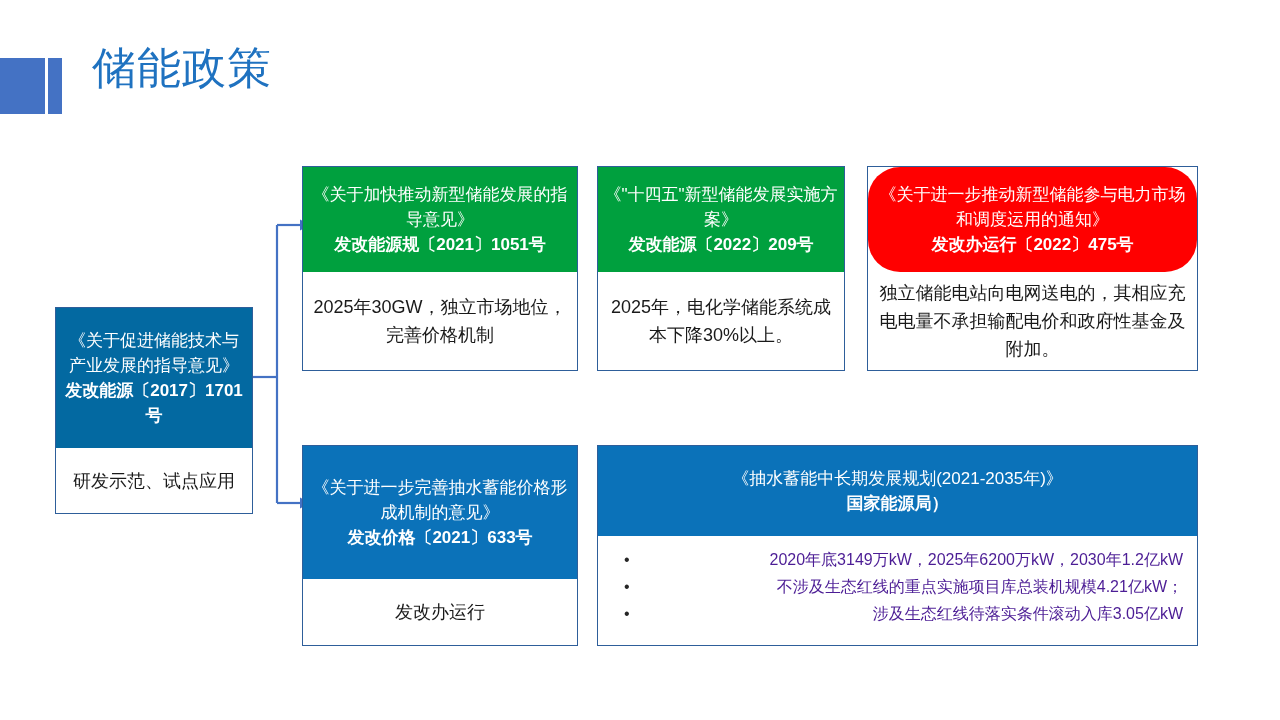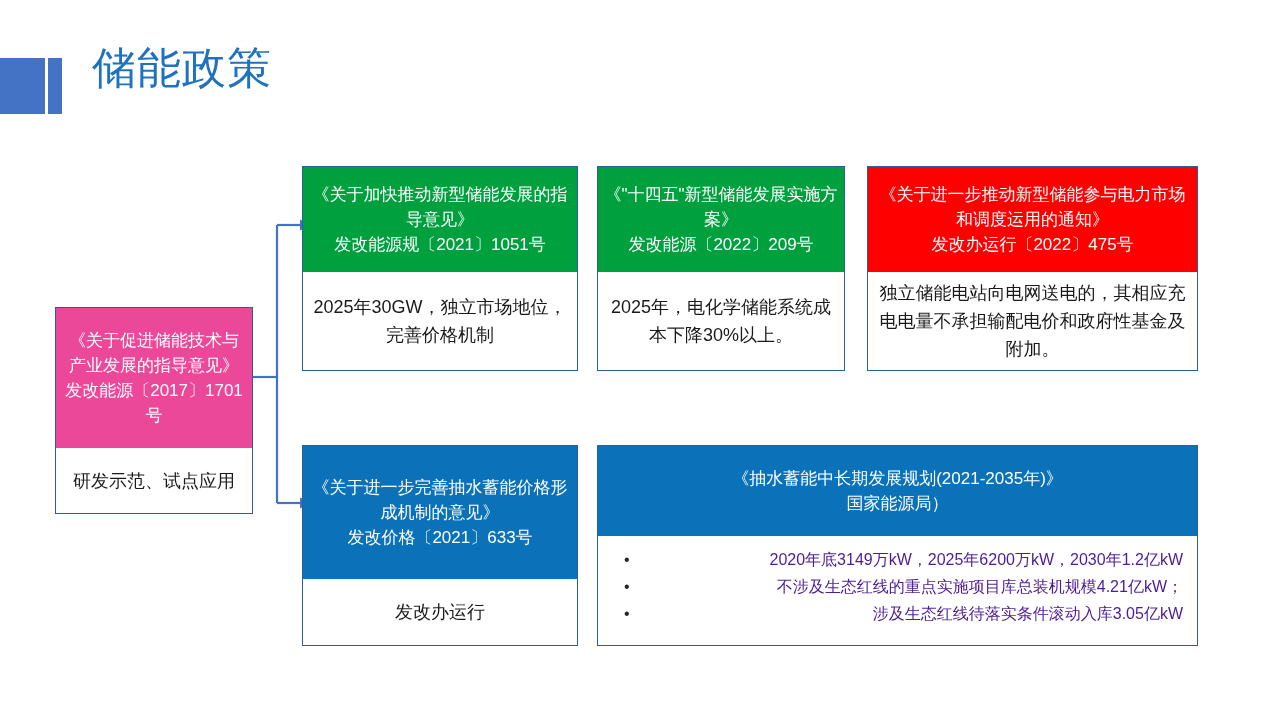--- a/index.html
+++ b/index.html
@@ -59,21 +59,21 @@
     padding: 4px 6px;
   }
   .card-header .hdr-title {
     font-size: 17px;
     line-height: 25px;
     font-weight: normal;
   }
   .card-header .hdr-code {
     font-size: 17px;
     line-height: 25px;
-    font-weight: normal;
+    font-weight: bold;
   }
   .card-body {
     box-sizing: border-box;
     flex: 1 1 auto;
     display: flex;
     align-items: center;
     justify-content: center;
     text-align: center;
     color: #1a1a1a;
     font-size: 18px;
@@ -108,21 +108,21 @@
     left: 8px;
     top: 0;
     font-size: 16px;
     line-height: 27px;
     color: #262626;
   }
 
   
   .hdr-green  { background: #00A council; }
   .hdr-green  { background: #00A03E; }
-  .hdr-red    { background: #FF0000; }
+  .hdr-red    { background: #FF0000; border-radius: 32px; }
   .hdr-blue   { background: #0B72B9; }
   .hdr-slate  { background: #4472C4; }
 
   
   #card-root      { left: 55px;  top: 307px; width: 198px; height: 207px; }
   #card-root .card-header { height: 140px; }
 
   #card-guidance  { left: 302px; top: 166px; width: 276px; height: 205px; }
   #card-guidance .card-header { height: 105px; }
 
@@ -160,21 +160,21 @@
   <path d="M 27 10 L 27 288" stroke="#4472C4" stroke-width="2.2" fill="none"></path>
 
   <path d="M 27 10 L 50 10" stroke="#4472C4" stroke-width="2.2" fill="none"></path>
   <polygon points="50,4.5 60,10 50,15.5" fill="#4472C4"></polygon>
 
   <path d="M 27 288 L 50 288" stroke="#4472C4" stroke-width="2.2" fill="none"></path>
   <polygon points="50,282.5 60,288 50,293.5" fill="#4472C4"></polygon>
 </svg>
 
 <div class="card" id="card-root">
-  <div class="card-header hdr-slate" style="background: #ec4899;">
+  <div class="card-header hdr-slate" style="background: #0369a1;">
     <span class="hdr-title">《关于促进储能技术与产业发展的指导意见》</span>
     <span class="hdr-code">发改能源〔2017〕1701号</span>
   </div>
   <div class="card-body">研发示范、试点应用</div>
 </div>
 
 <div class="card" id="card-guidance">
   <div class="card-header hdr-green" style="background: rgb(0, 160, 62);">
     <span class="hdr-title">《关于加快推动新型储能发展的指导意见》</span>
     <span class="hdr-code">发改能源规〔2021〕1051号</span>

